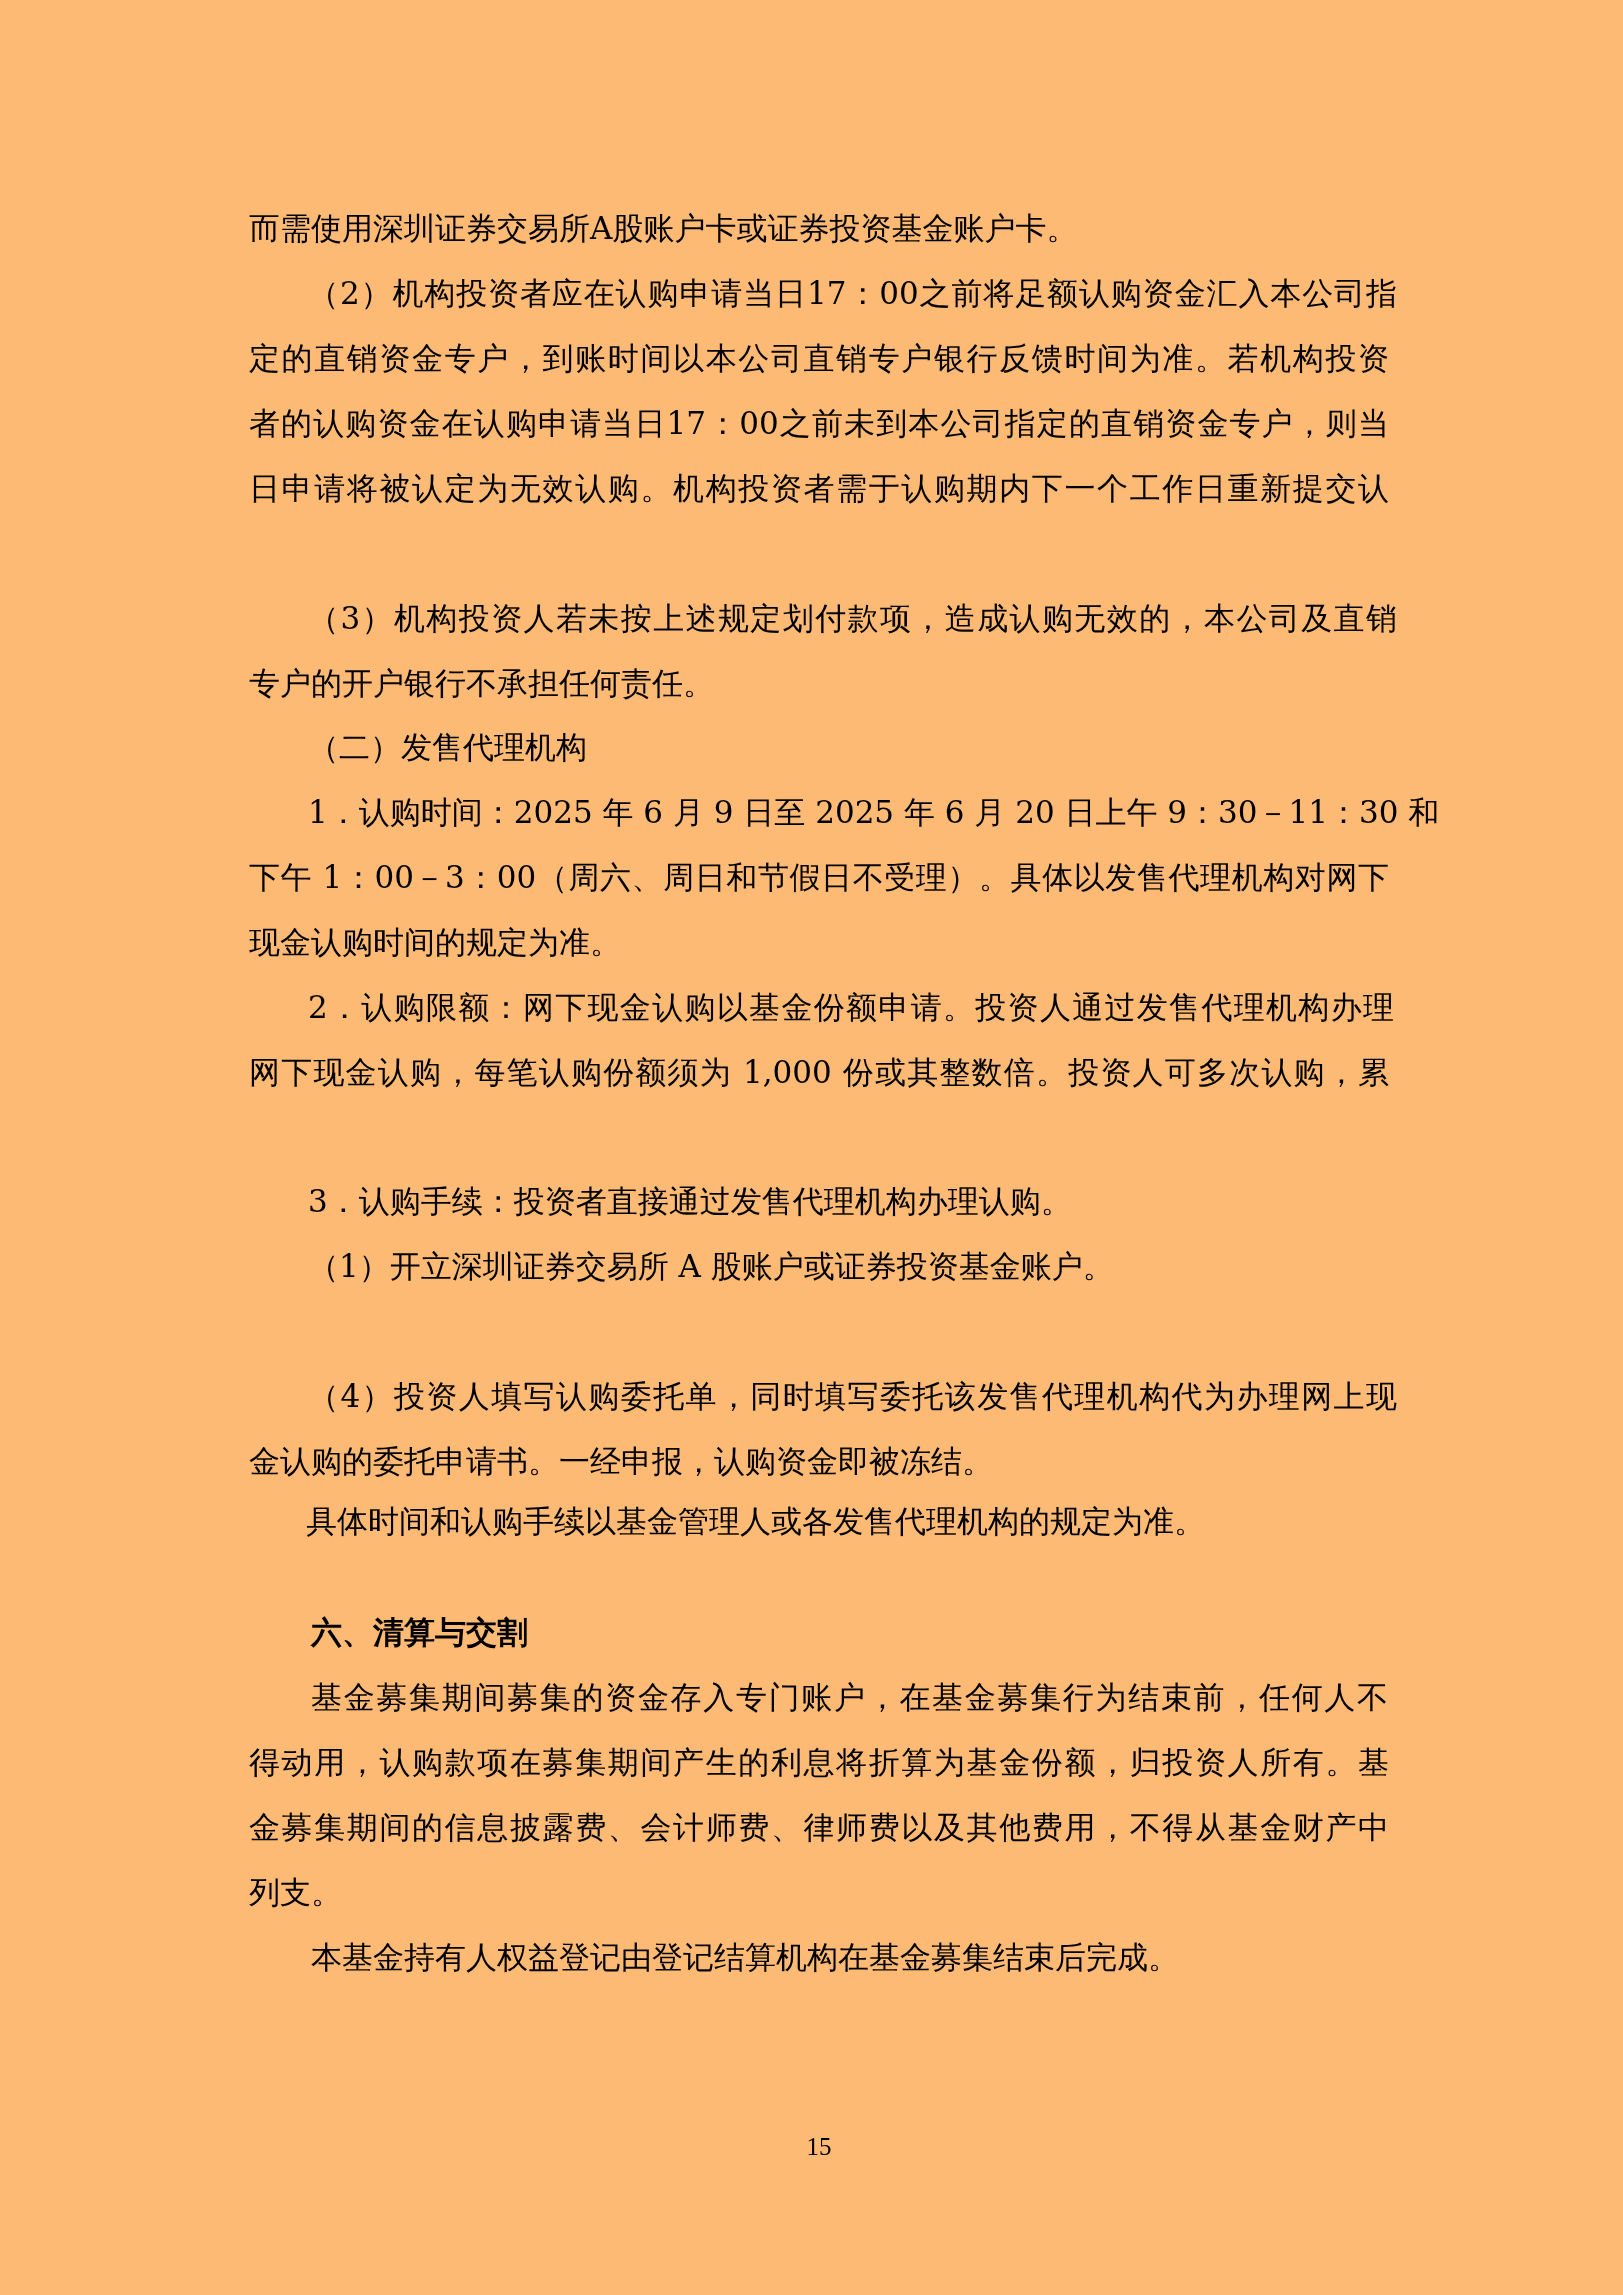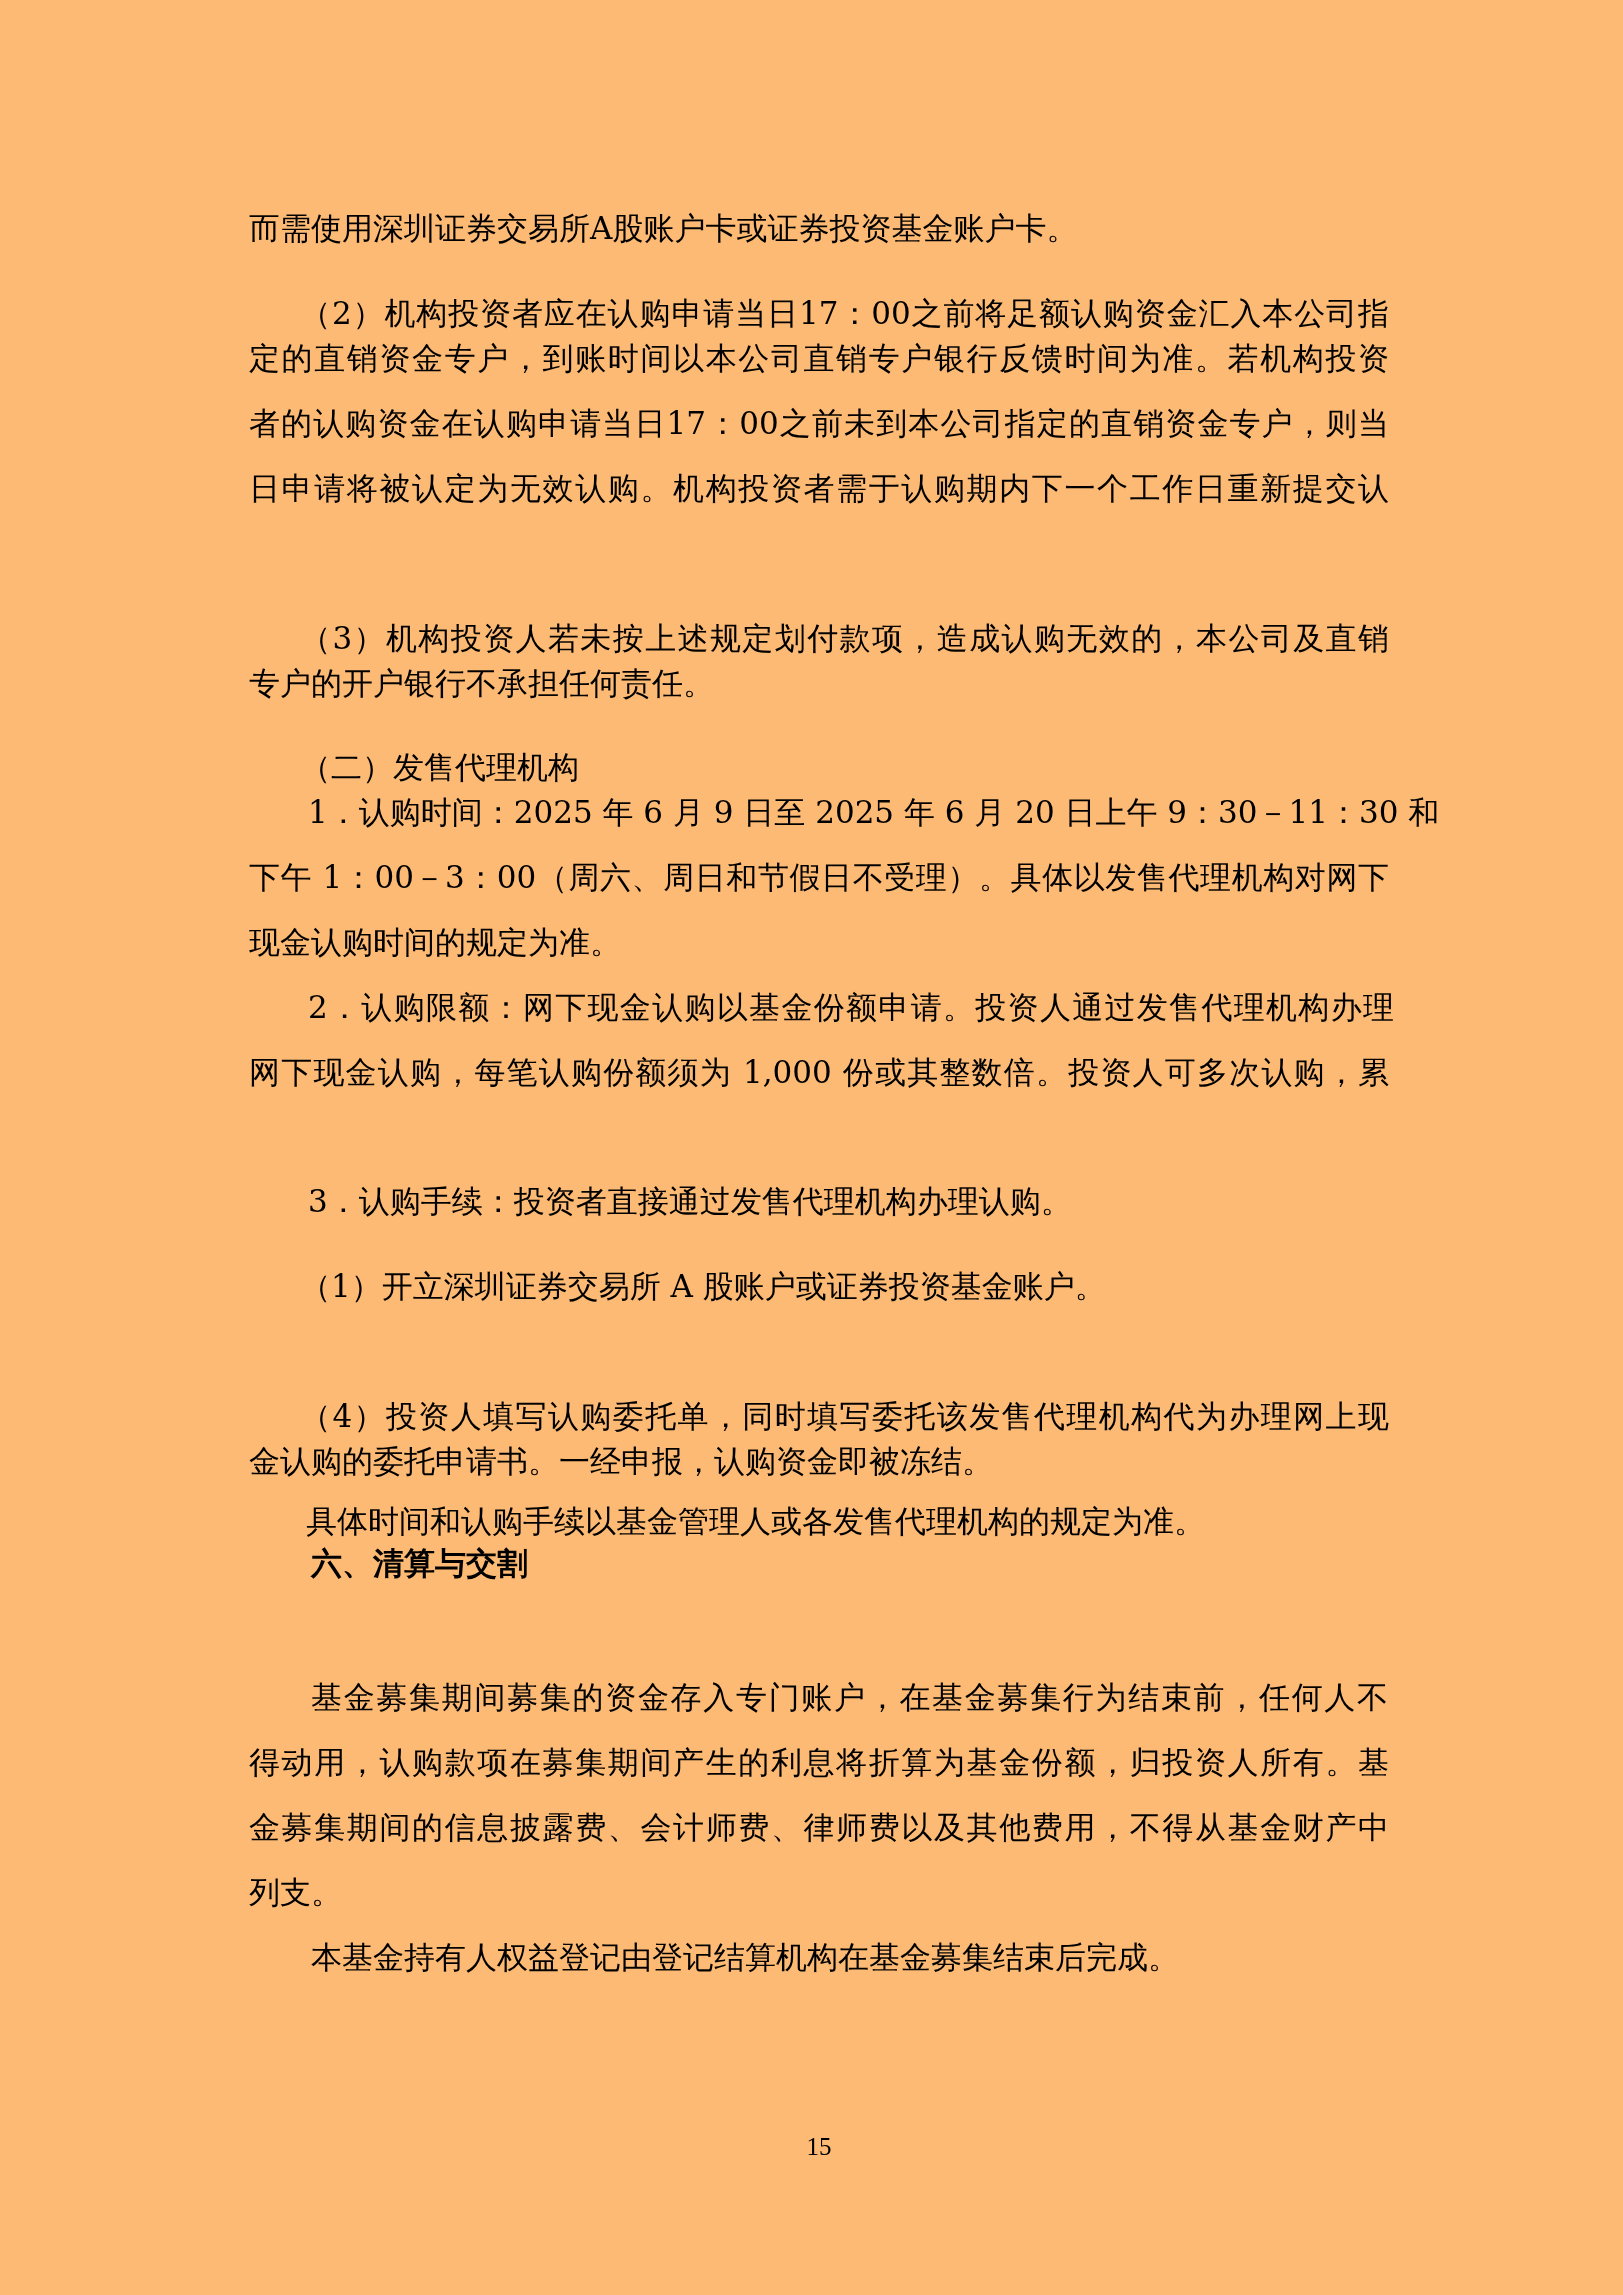--- a/index.html
+++ b/index.html
@@ -15,21 +15,21 @@
     font-size: 31px;
     color: #000000;
     white-space: nowrap;
     text-align: justify;
     text-align-last: justify;
     letter-spacing: 0;
   }
   .line.last { text-align-last: left; }
   .line.ind { left: 311px; width: 1077px; }
   .line.ind-s { left: 308px; width: 1086px; }
-  .line.ind-p { left: 300px; width: 1089px; margin-top: 20px; }
+  .line.ind-p { left: 308px; width: 1089px; }
   .line.ind-x { left: 306px; width: 1067px; }
   .heading { font-weight: bold; }
   .page-number {
     position: absolute;
     left: 785px; width: 68px;
     top: 2132px; height: 29px; line-height: 29px;
     text-align: center;
     font-family: "Liberation Serif", "DejaVu Serif", serif;
     font-size: 25px;
     color: #000000;
@@ -60,21 +60,21 @@
   <div class="line" style="top:1053px">网下现金认购，每笔认购份额须为 1,000 份或其整数倍。投资人可多次认购，累</div>
 
   <div class="line ind-s last" style="top:1182px">3．认购手续：投资者直接通过发售代理机构办理认购。</div>
 
   <div class="line ind-p last" style="top:1247px">（1）开立深圳证券交易所 A 股账户或证券投资基金账户。</div>
   <div class="line ind-p" style="top:1377px">（4）投资人填写认购委托单，同时填写委托该发售代理机构代为办理网上现</div>
   <div class="line last" style="top:1442px">金认购的委托申请书。一经申报，认购资金即被冻结。</div>
 
   <div class="line ind-x last" style="top:1502px">具体时间和认购手续以基金管理人或各发售代理机构的规定为准。</div>
 
-  <div class="line ind heading last" style="top:1544px">六、清算与交割</div>
+  <div class="line ind heading last" style="top:1613px">六、清算与交割</div>
 
   <div class="line ind" style="top:1678px">基金募集期间募集的资金存入专门账户，在基金募集行为结束前，任何人不</div>
   <div class="line" style="top:1743px">得动用，认购款项在募集期间产生的利息将折算为基金份额，归投资人所有。基</div>
   <div class="line" style="top:1808px">金募集期间的信息披露费、会计师费、律师费以及其他费用，不得从基金财产中</div>
   <div class="line last" style="top:1873px">列支。</div>
 
   <div class="line ind last" style="top:1938px">本基金持有人权益登记由登记结算机构在基金募集结束后完成。</div>
 
   <div class="page-number">15</div>
 </div>

